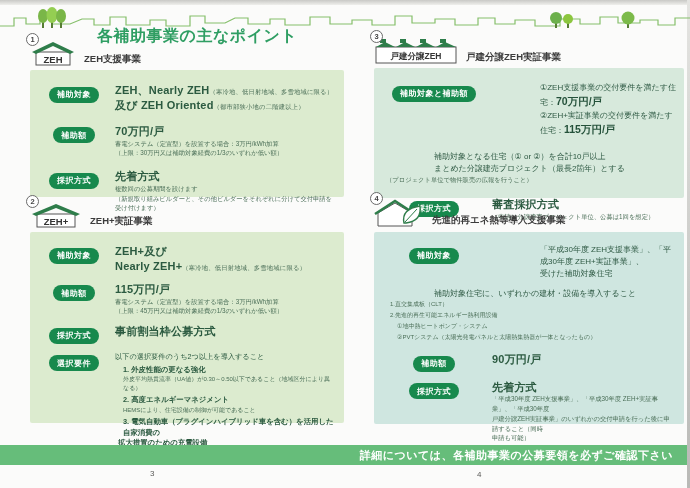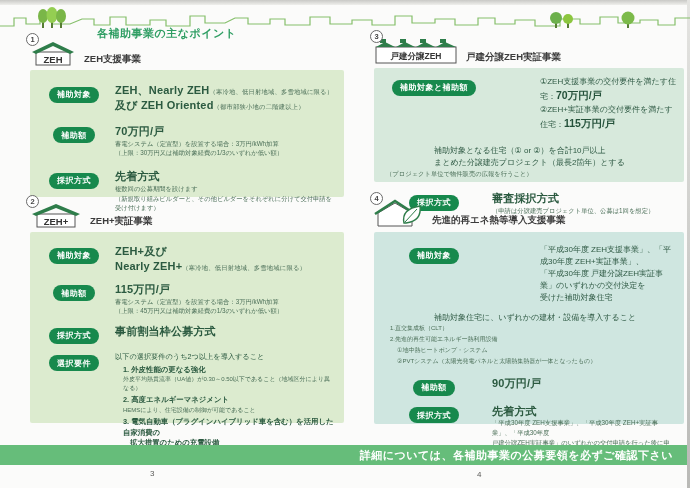--- a/index.html
+++ b/index.html
@@ -5,37 +5,37 @@
   html,body{margin:0;padding:0;}
   body{
     width:690px;height:488px;position:relative;overflow:hidden;
     background:#fbfbfa;
     font-family:"Liberation Sans","DejaVu Sans",sans-serif;
     color:#2f5a44;
   }
   .scan-top{position:absolute;left:0;top:0;width:690px;height:5px;background:linear-gradient(#c9c9c6,#efefec);}
   .scan-right{position:absolute;right:0;top:0;width:3px;height:488px;background:linear-gradient(#e4e4e1,#b9b9b6);}
   .skyline{position:absolute;left:0;top:6px;}
-  .page-title{position:absolute;left:97px;top:26px;font-size:11px;font-weight:bold;color:#2f9e63;letter-spacing:0.5px;}
+  .page-title{position:absolute;left:97px;top:26px;font-size:16px;font-weight:bold;color:#2f9e63;letter-spacing:0.5px;}
 
   .sec-head{position:absolute;display:flex;align-items:flex-end;gap:8px;height:32px;}
   .icon-wrap{position:relative;}
   .num-circle{
     position:absolute;left:-4px;top:-7px;width:11px;height:11px;border:1px solid #6a6a6a;border-radius:50%;
     background:#fff;font-size:7.5px;line-height:11px;text-align:center;color:#444;font-weight:bold;
   }
   .sec-title{font-size:9.5px;font-weight:bold;color:#3c3c3c;padding-bottom:5px;white-space:nowrap;}
 
   .panel{position:absolute;border-radius:2px;box-sizing:border-box;}
   .panel-green{background:#dcebcf;}
   .panel-mint{background:#d7e9dc;}
   .panel-teal{background:#cfe6e0;}
   #panel-1{left:30px;top:70px;width:314px;height:127px;padding:13px 8px 8px 13px;}
   #panel-2{left:30px;top:232px;width:314px;height:191px;padding:12px 8px 8px 13px;}
-  #panel-3{left:374px;top:68px;width:310px;height:114px;padding:8px 8px 8px 12px;}
+  #panel-3{left:374px;top:68px;width:310px;height:130px;padding:14px 8px 8px 12px;}
   #panel-4{left:374px;top:232px;width:310px;height:192px;padding:12px 8px 8px 12px;}
 
   .row{display:flex;align-items:flex-start;gap:10px;}
   #panel-1 .row{margin-bottom:11px;}
   #panel-2 .row{margin-bottom:8px;}
   #panel-3 .row{margin-bottom:13px;}
   #panel-4 .row{margin-bottom:8px;}
   .lblcol{flex:0 0 62px;text-align:center;}
   .lblcol-w{flex:0 0 96px;text-align:center;}
   .pill{
@@ -163,21 +163,21 @@
   </div>
   <div class="row">
     <div class="lblcol"><span class="pill">選択要件</span></div>
     <div class="content">
       <div class="intro">以下の選択要件のうち2つ以上を導入すること</div>
       <div class="itemT ind">1. 外皮性能の更なる強化</div>
       <div class="itemN ind">外皮平均熱貫流率（UA値）が0.30～0.50以下であること（地域区分により異なる）</div>
       <div class="itemT ind">2. 高度エネルギーマネジメント</div>
       <div class="itemN ind">HEMSにより、住宅設備の制御が可能であること</div>
       <div class="itemT ind">3. 電気自動車（プラグインハイブリッド車を含む）を活用した自家消費の</div>
-      <div class="itemT ind" style="margin-left:15px;">拡大措置のための充電設備</div>
+      <div class="itemT ind" style="margin-left:3px;">拡大措置のための充電設備</div>
       <div class="itemN ind">発電した電力を電気自動車等に充電等を可能とする設備を車庫等に設置すること</div>
     </div>
   </div>
 </div>
 
 <div class="sec-head" style="left:374px;top:37px;">
   <div class="icon-wrap">
     <span class="num-circle">3</span>
     <svg width="84" height="28" viewBox="0 0 84 28">
       <rect x="2" y="10" width="80" height="16" fill="#fff" stroke="#555" stroke-width="1"></rect>
@@ -232,21 +232,20 @@
     </svg>
   </div>
   <div class="sec-title">先進的再エネ熱等導入支援事業</div>
 </div>
 
 <div id="panel-4" class="panel panel-teal">
   <div class="row">
     <div class="lblcol-w"><span class="pill">補助対象</span></div>
     <div class="content">
       <div class="t8">「平成30年度 ZEH支援事業」、「平成30年度 ZEH+実証事業」、</div>
-      <div class="t8">「平成30年度 戸建分譲ZEH実証事業」のいずれかの交付決定を</div>
       <div class="t8">受けた補助対象住宅</div>
     </div>
   </div>
   <div class="row">
     <div class="content">
       <div class="t8">補助対象住宅に、いずれかの建材・設備を導入すること</div>
       <div class="itemN" style="margin-left:4px;">1.直交集成板（CLT）</div>
       <div class="itemN" style="margin-left:4px;">2.先進的再生可能エネルギー熱利用設備</div>
       <div class="itemN" style="margin-left:11px;">①地中熱ヒートポンプ・システム</div>
       <div class="itemN" style="margin-left:11px;">②PVTシステム（太陽光発電パネルと太陽熱集熱器が一体となったもの）</div>

